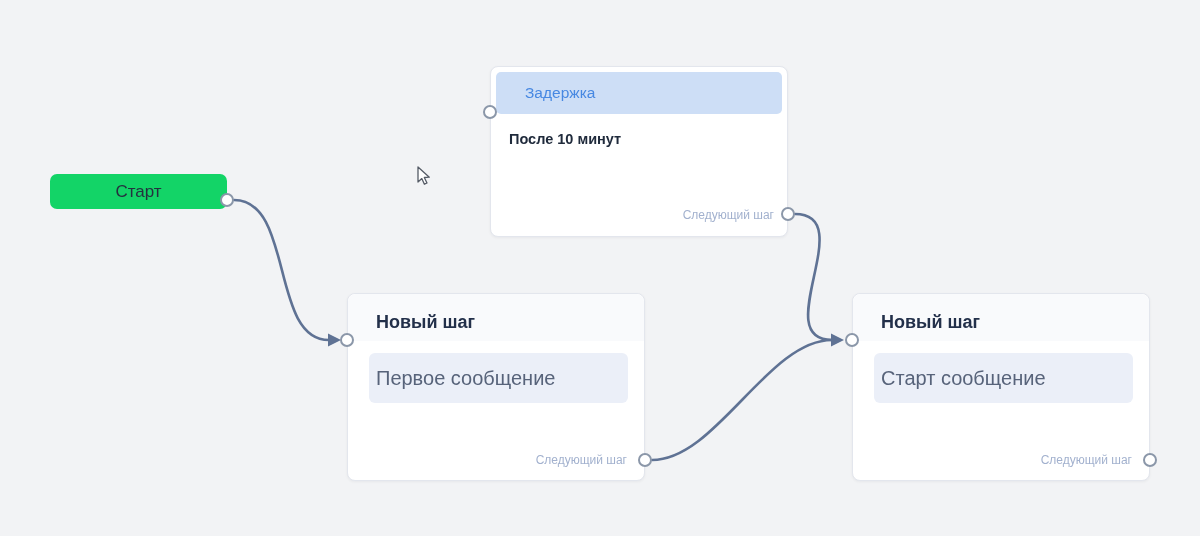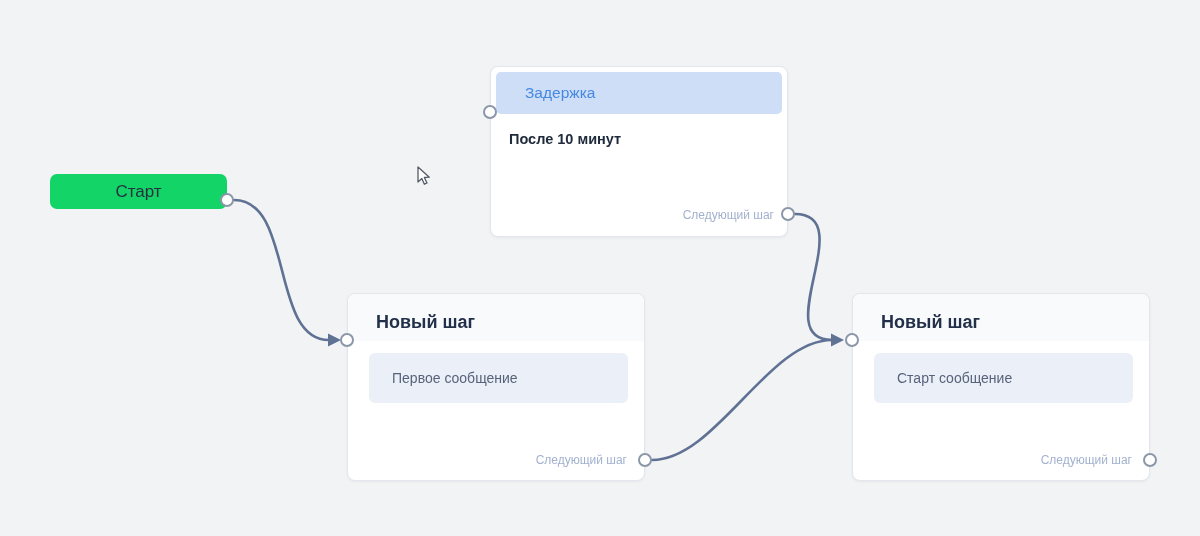--- a/index.html
+++ b/index.html
@@ -95,23 +95,23 @@
     color: var(--node-title, #23304a);
   }
   .message-box {
     position: absolute;
     left: 21px; top: 59px;
     width: 259px; height: 50px;
     background: var(--message-bg, #ebeff8);
     border-radius: 6px;
     display: flex;
     align-items: center;
-    padding-left: 23px;
+    padding-left: 7px;
     box-sizing: border-box;
-    font-size: 14px;
+    font-size: 20px;
     color: var(--message-text, #57637a);
     cursor: pointer;
   }
   .footer-label {
     position: absolute;
     font-size: 12px;
     color: var(--footer-text, #a2b1ce);
     text-align: right;
   }
   .footer-delay { right: 13px; bottom: 14px; }

